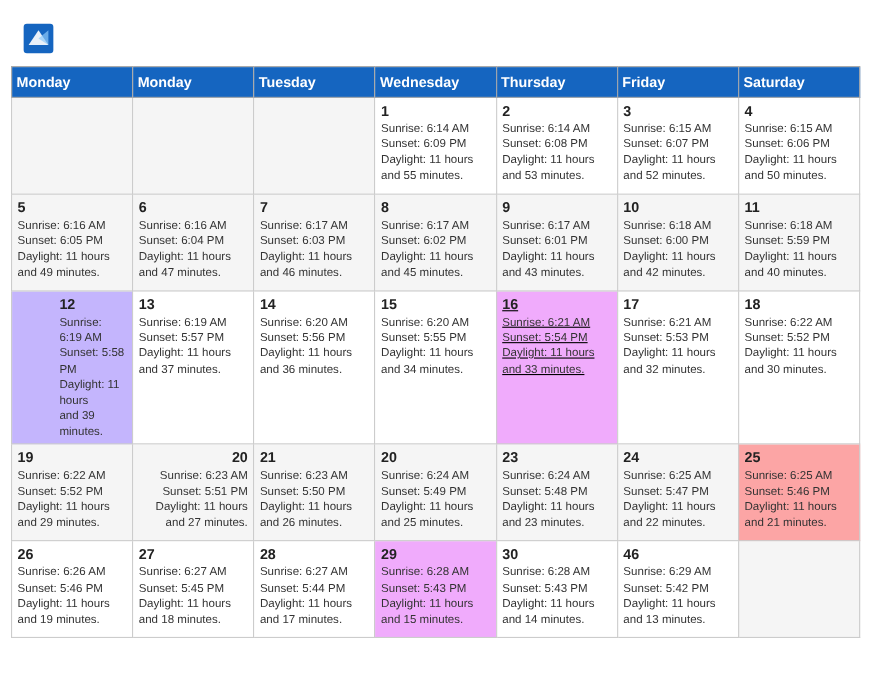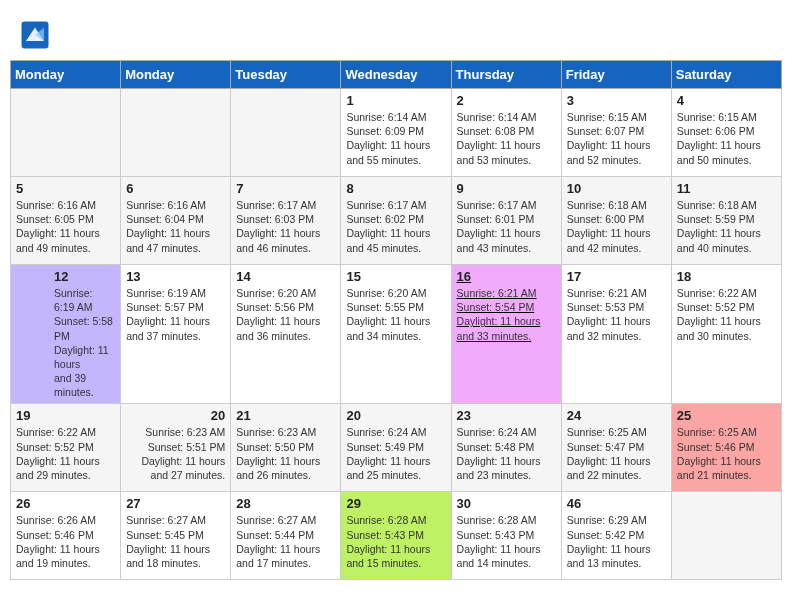--- a/index.html
+++ b/index.html
@@ -248,21 +248,21 @@
           <div class="day-info">Sunrise: 6:26 AM<br>Sunset: 5:46 PM<br>Daylight: 11 hours<br>and 19 minutes.</div>
         </td>
         <td style="background: rgb(255, 255, 255);">
           <span class="day-number">27</span>
           <div class="day-info">Sunrise: 6:27 AM<br>Sunset: 5:45 PM<br>Daylight: 11 hours<br>and 18 minutes.</div>
         </td>
         <td style="background: rgb(255, 255, 255);">
           <span class="day-number">28</span>
           <div class="day-info">Sunrise: 6:27 AM<br>Sunset: 5:44 PM<br>Daylight: 11 hours<br>and 17 minutes.</div>
         </td>
-        <td style="background: #bef264;">
+        <td style="background: #f0abfc;">
           <span class="day-number">29</span>
           <div class="day-info">Sunrise: 6:28 AM<br>Sunset: 5:43 PM<br>Daylight: 11 hours<br>and 15 minutes.</div>
         </td>
         <td style="background: rgb(255, 255, 255);">
           <span class="day-number">30</span>
           <div class="day-info">Sunrise: 6:28 AM<br>Sunset: 5:43 PM<br>Daylight: 11 hours<br>and 14 minutes.</div>
         </td>
         <td style="background: rgb(255, 255, 255);">
           <span class="day-number">46</span>
           <div class="day-info">Sunrise: 6:29 AM<br>Sunset: 5:42 PM<br>Daylight: 11 hours<br>and 13 minutes.</div>

